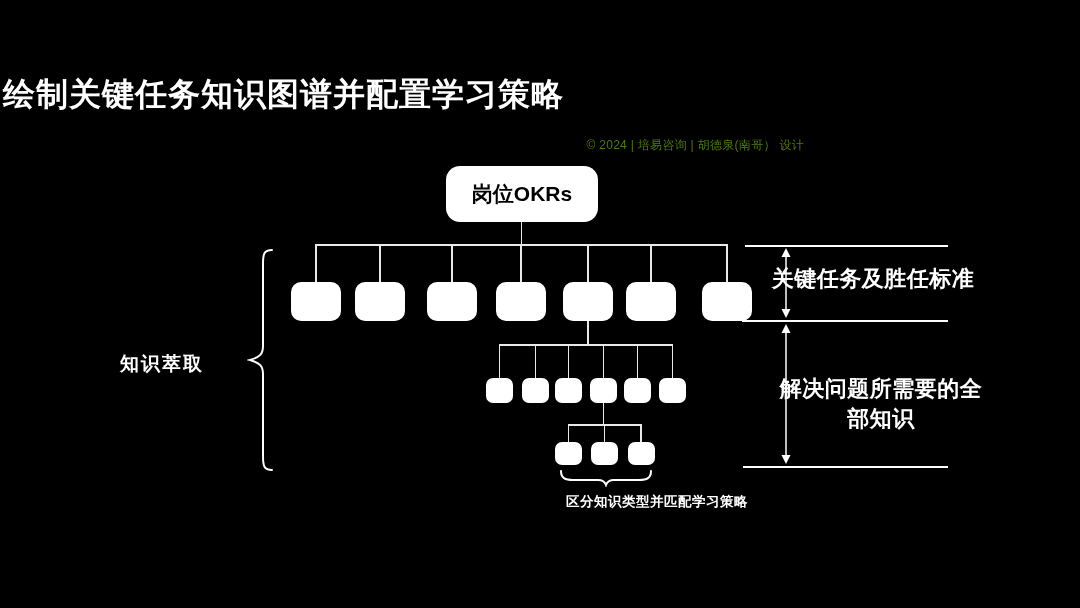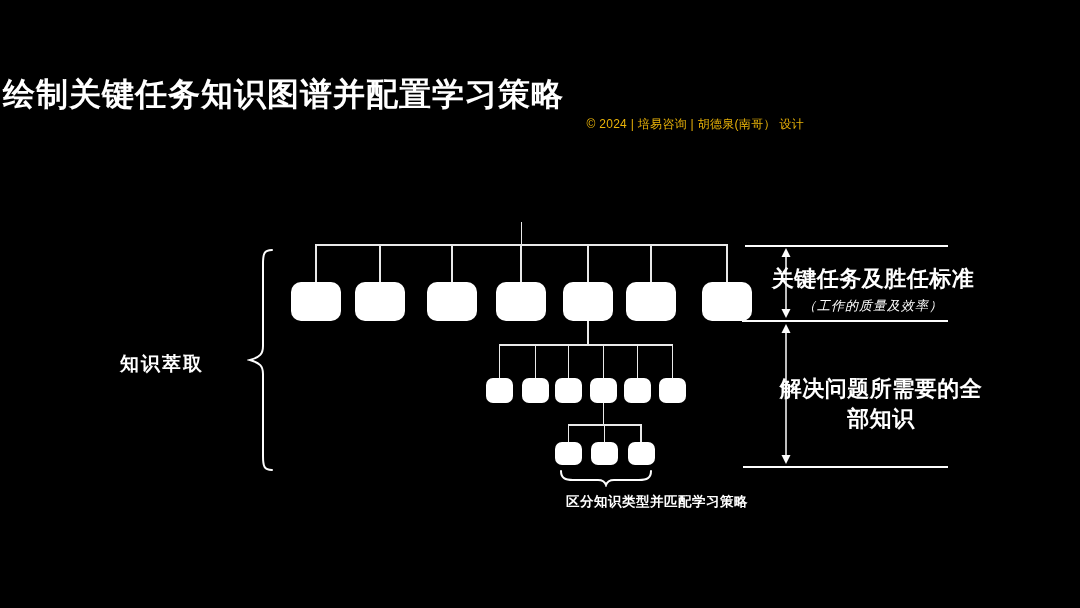--- a/index.html
+++ b/index.html
@@ -6,22 +6,22 @@
   .stage {
     position:relative; width:1080px; height:608px; overflow:hidden;
     background:#000; color:#fff;
     font-family:"Liberation Sans", sans-serif;
   }
   .title {
     position:absolute; top:70px; left:0; width:1080px; margin:3px;
     text-align:left; font-size:32px; font-weight:800; letter-spacing:1px;
   }
   .credit {
-    position:absolute; top:116px; left:540px; width:264px;
-    text-align:right; font-size:12px; color:#eab308; letter-spacing:0.3px;
+    position:absolute; top:137px; left:540px; width:264px;
+    text-align:right; font-size:12px; color:#4d7c0f; letter-spacing:0.3px;
   }
   .root-box {
     position:absolute; left:446px; top:166px; width:152px; height:56px;
     background:#fff; border-radius:14px; color:#000;
     display:flex; align-items:center; justify-content:center;
     font-size:21px; font-weight:bold;
   }
   .hline, .vline { position:absolute; background:#e9e9e9; }
   .hline { height:1.5px; }
   .vline { width:1.5px; }
@@ -49,20 +49,23 @@
   .brace-svg, .arrow-svg { position:absolute; }
 </style>
 </head>
 <body>
 
 <div class="stage">
 
   <h1 class="title">绘制关键任务知识图谱并配置学习策略</h1>
   <div class="credit">© 2024 | 培易咨询 | 胡德泉(南哥） 设计</div>
 
+  <div class="root-box">
+    <span>岗位OKRs</span>
+  </div>
 
   <div class="vline" style="left:520.5px; top:222px; height:22px;"></div>
   <div class="hline" style="left:315.25px; top:244px; width:412px;"></div>
   <div class="vline" style="left:315.25px; top:244px; height:38px;"></div>
   <div class="vline" style="left:379.25px; top:244px; height:38px;"></div>
   <div class="vline" style="left:451.25px; top:244px; height:38px;"></div>
   <div class="vline" style="left:520.25px; top:244px; height:38px;"></div>
   <div class="vline" style="left:587.25px; top:244px; height:38px;"></div>
   <div class="vline" style="left:650.25px; top:244px; height:38px;"></div>
   <div class="vline" style="left:726.25px; top:244px; height:38px;"></div>
@@ -121,19 +124,18 @@
     <path d="M7,70 L2.5,61 L11.5,61 Z" fill="#fdfdfd"></path>
   </svg>
   <svg class="arrow-svg" style="left:779px; top:324px;" width="14" height="140" viewBox="0 0 14 140">
     <line x1="7" y1="7" x2="7" y2="133" stroke="#fdfdfd" stroke-width="1.5"></line>
     <path d="M7,0 L2.5,9 L11.5,9 Z" fill="#fdfdfd"></path>
     <path d="M7,140 L2.5,131 L11.5,131 Z" fill="#fdfdfd"></path>
   </svg>
 
   <div class="ann ann-a">
     <div class="t">关键任务及胜任标准</div>
-    <div class="n">（工作的质量及效率）</div>
   </div>
   <div class="ann ann-b">
     <div class="t">解决问题所需要的全部知识</div>
   </div>
 
 </div>
 
 </body></html>

